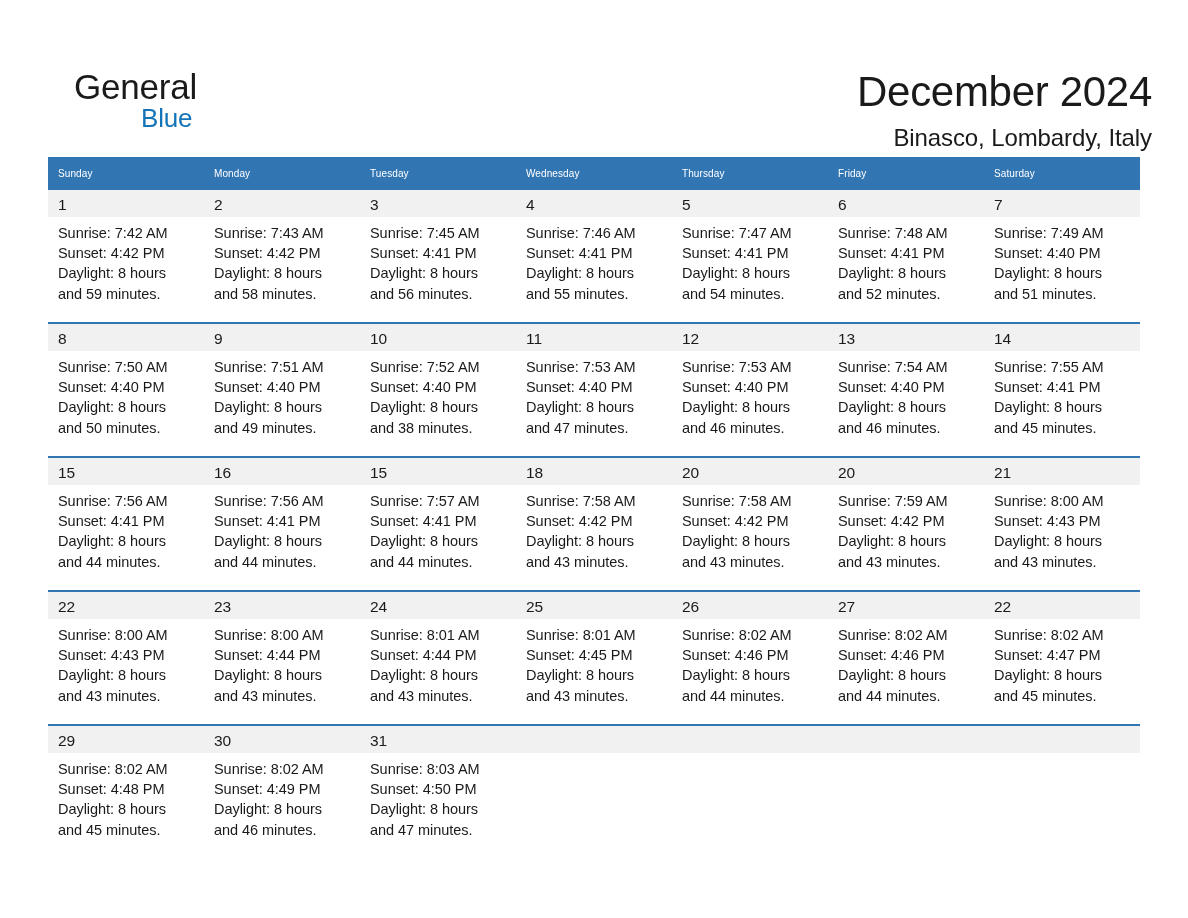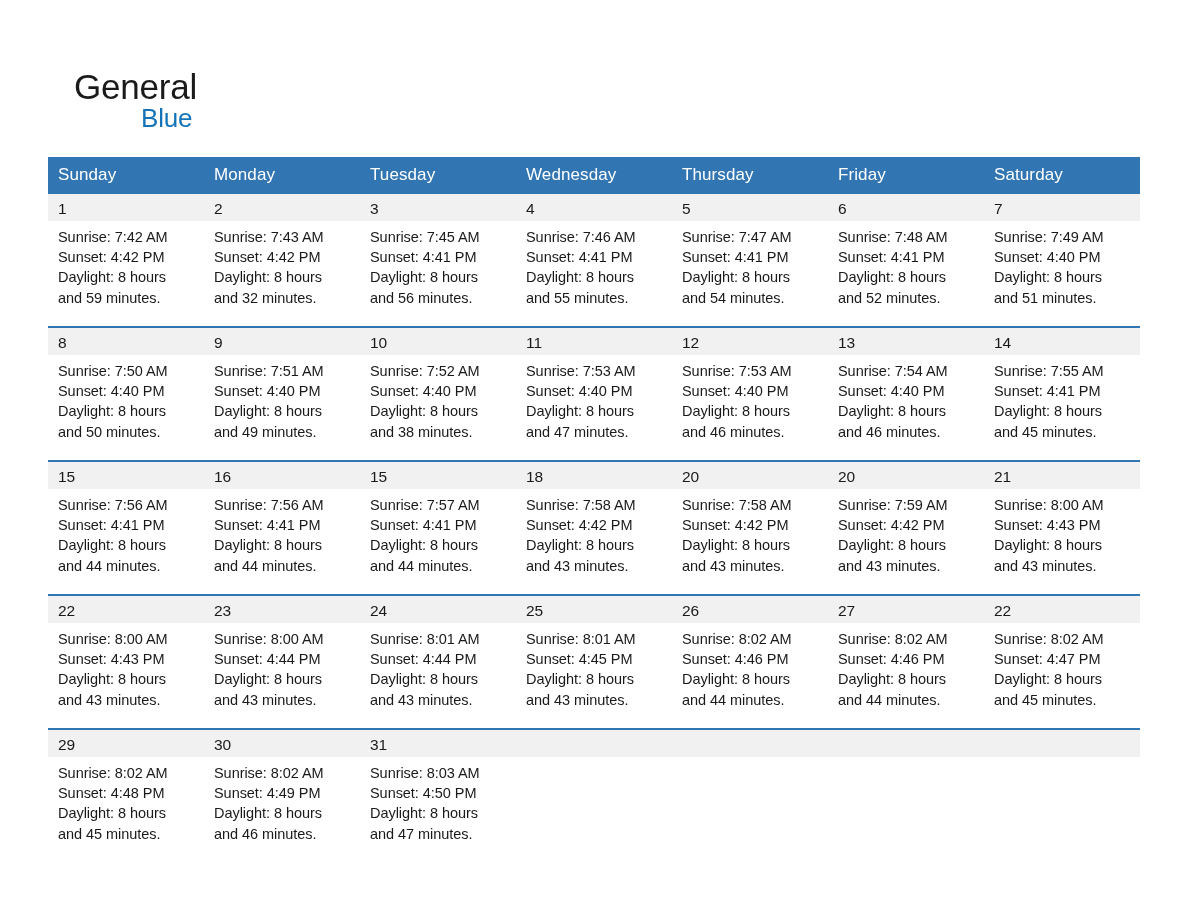--- a/index.html
+++ b/index.html
@@ -96,21 +96,21 @@
   .cal-table {
     width: 1092px;
     border-collapse: collapse;
     table-layout: fixed;
   }
   .cal-table col { width: 156px; }
 
   thead th {
     background: #3275b3;
     color: #ffffff;
-    font-size: 17px;
+    font-size: 10px;
     font-weight: normal;
     text-align: left;
     padding: 8px 0 9px 10px;
     height: 33px;
     vertical-align: middle;
     letter-spacing: 0.1px;
   }
 
   tbody tr.week-row td {
     vertical-align: top;
@@ -158,20 +158,24 @@
 <div class="page">
 
   <div class="top">
 
     <div class="logo">
       <span class="logo-general">General</span>
       <span class="logo-tri"><span class="logo-tri-shape"></span></span>
       <span class="logo-blue">Blue</span>
     </div>
 
+    <div class="title-block">
+      <div class="title-main">December 2024</div>
+      <div class="title-sub">Binasco, Lombardy, Italy</div>
+    </div>
 
   </div>
 
   <div class="calendar">
     <table class="cal-table">
       <colgroup>
         <col>
           <col>
           <col>
           <col>
@@ -203,21 +207,21 @@
                 </div>
               </div>
             </td>
             <td>
               <div class="cell">
                 <div class="cell-date">2</div>
                 <div class="cell-body">
                   <div>Sunrise: 7:43 AM</div>
                   <div>Sunset: 4:42 PM</div>
                   <div>Daylight: 8 hours</div>
-                  <div>and 32 minutes.</div>
+                  <div>and 58 minutes.</div>
                 </div>
               </div>
             </td>
             <td>
               <div class="cell">
                 <div class="cell-date">3</div>
                 <div class="cell-body">
                   <div>Sunrise: 7:45 AM</div>
                   <div>Sunset: 4:41 PM</div>
                   <div>Daylight: 8 hours</div>

